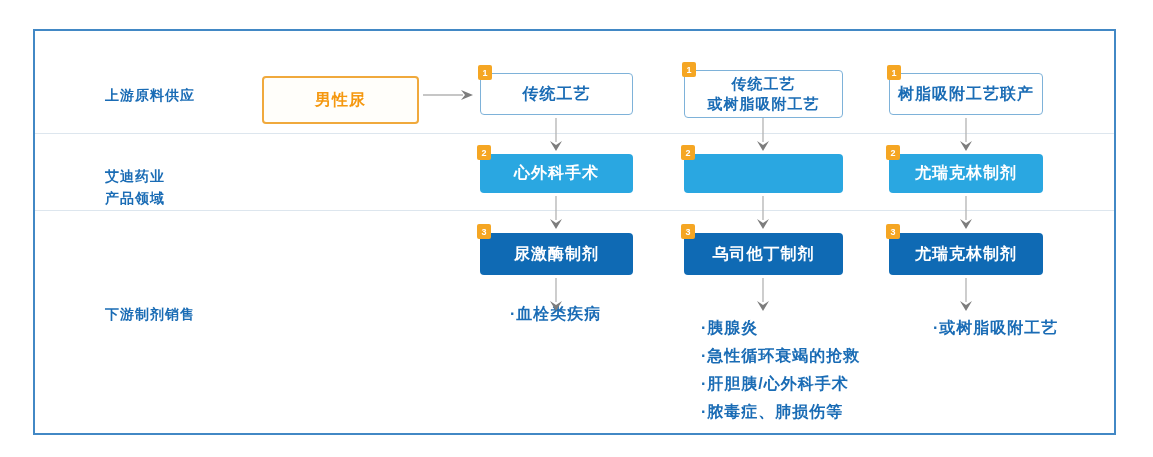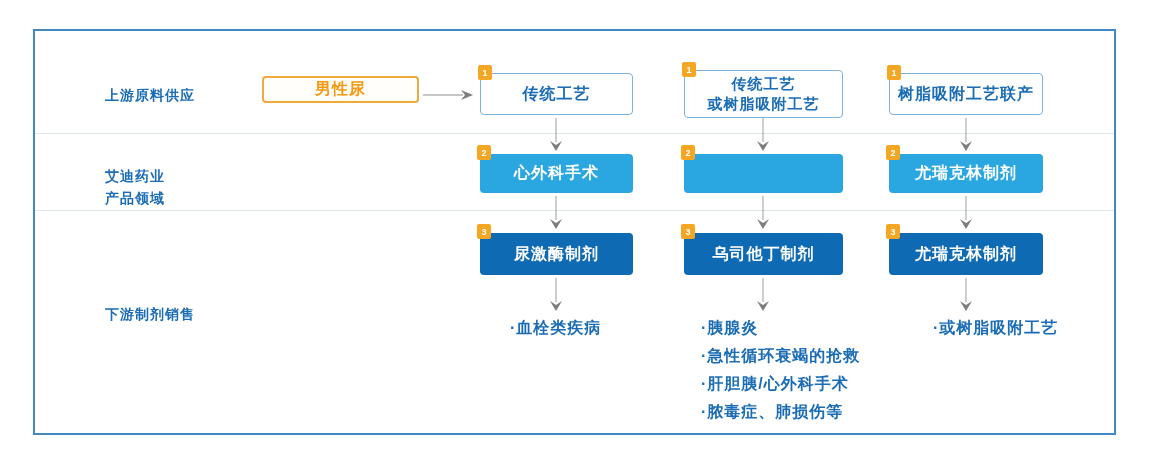--- a/index.html
+++ b/index.html
@@ -11,21 +11,21 @@
   .div1 { top:133px; } .div2 { top:210px; }
 
   .row-label { position:absolute; color:#1a6cb5; font-size:14px; font-weight:bold;
                letter-spacing:1px; line-height:22px; white-space:nowrap; }
   .lbl-up   { left:105px; top:84px; }
   .lbl-co   { left:105px; top:165px; }
   .lbl-down { left:105px; top:303px; }
 
   .box { position:absolute; display:flex; align-items:center; justify-content:center;
          text-align:center; font-weight:bold; border-radius:4px; letter-spacing:1px; }
-  .src { left:262px; top:76px; width:157px; height:27px; background:#fffefa;
+  .src { left:262px; top:76px; width:157px; height:48px; background:#fffefa;
          border:2px solid #f0a93c; color:#f5980f; font-size:16px; }
   .proc { background:#ffffff; border:1.5px solid #7eb2d9; color:#1a6cb5; font-size:16px; line-height:20px; }
   .crude { background:#2aa7e1; color:#ffffff; font-size:16px; }
   .prep  { background:#0f6ab4; color:#ffffff; font-size:16px; }
 
   .c1 { left:480px; width:153px; }
   .c2 { left:684px; width:159px; }
   .c3 { left:889px; width:154px; }
   .s1 { top:73px;  height:42px; }
   .s1.tall { top:70px; height:48px; font-size:15px; }
@@ -37,21 +37,21 @@
            display:flex; align-items:center; justify-content:center; border-radius:2px;
            letter-spacing:0; }
 
   .arrow-v { position:absolute; width:16px; height:34px; }
   .av1 { top:118px; } .av2 { top:196px; } .av3 { top:278px; }
   .ax1 { left:548px; } .ax2 { left:755px; } .ax3 { left:958px; }
   .arrow-h { position:absolute; left:421px; top:88px; width:54px; height:14px; }
 
   .apps { position:absolute; color:#1a6cb5; font-size:16px; font-weight:bold;
           line-height:28px; letter-spacing:1px; white-space:nowrap; }
-  .apps1 { left:510px; top:314px; }
+  .apps1 { left:510px; top:300px; }
   .apps2 { left:701px; top:314px; }
   .apps3 { left:933px; top:314px; }
 </style>
 </head>
 <body>
 
 <div class="canvas">
   <div class="panel"></div>
   <div class="divider div1"></div>
   <div class="divider div2"></div>

